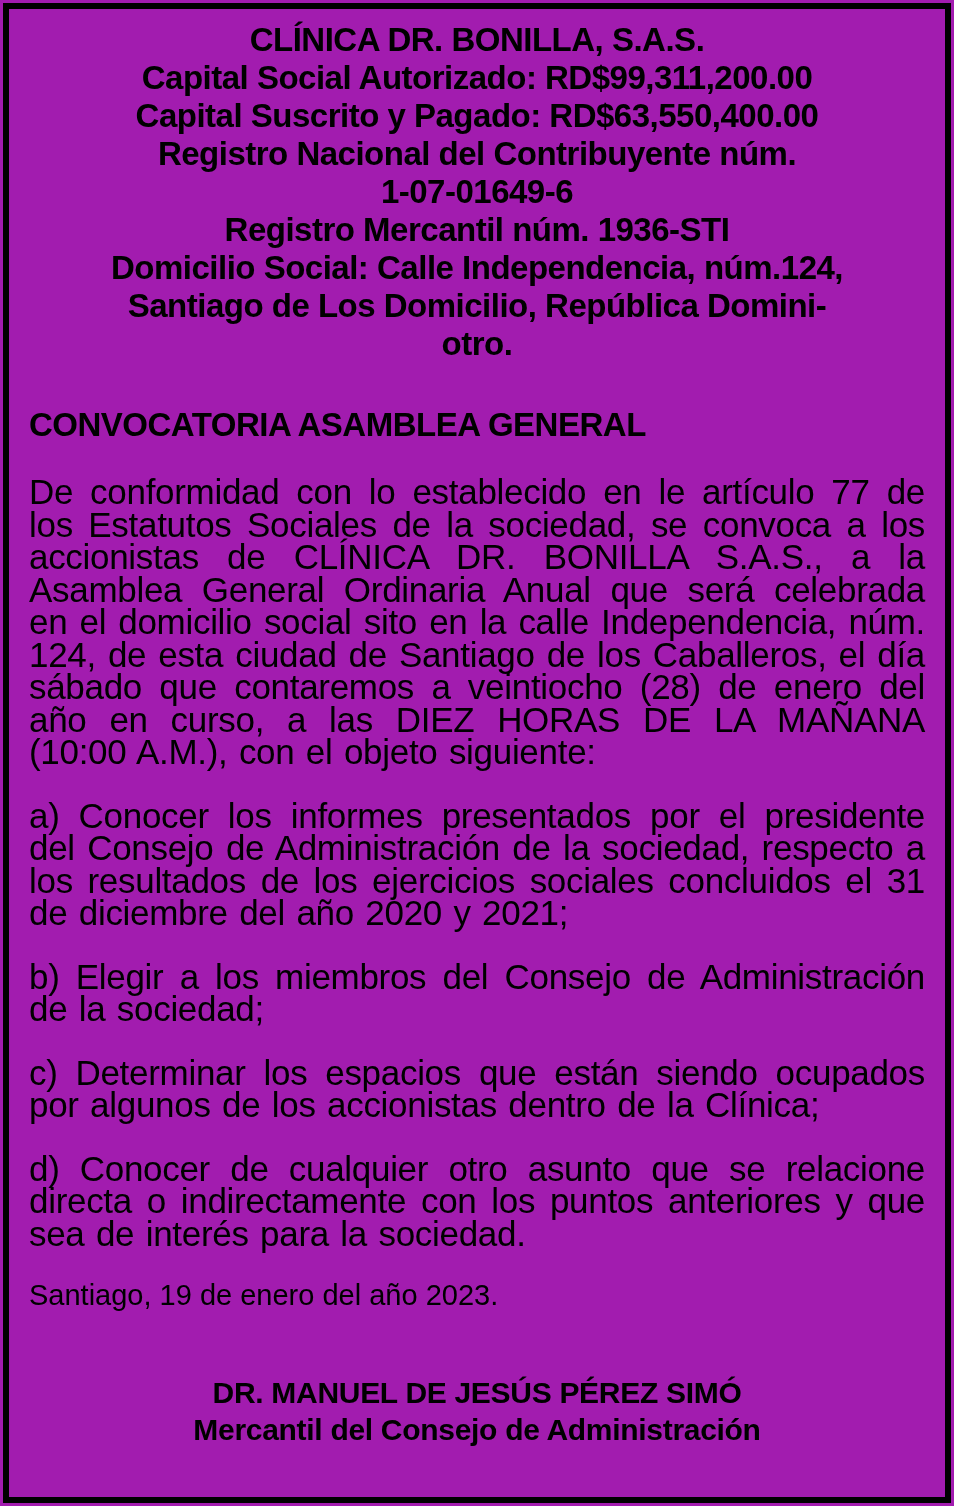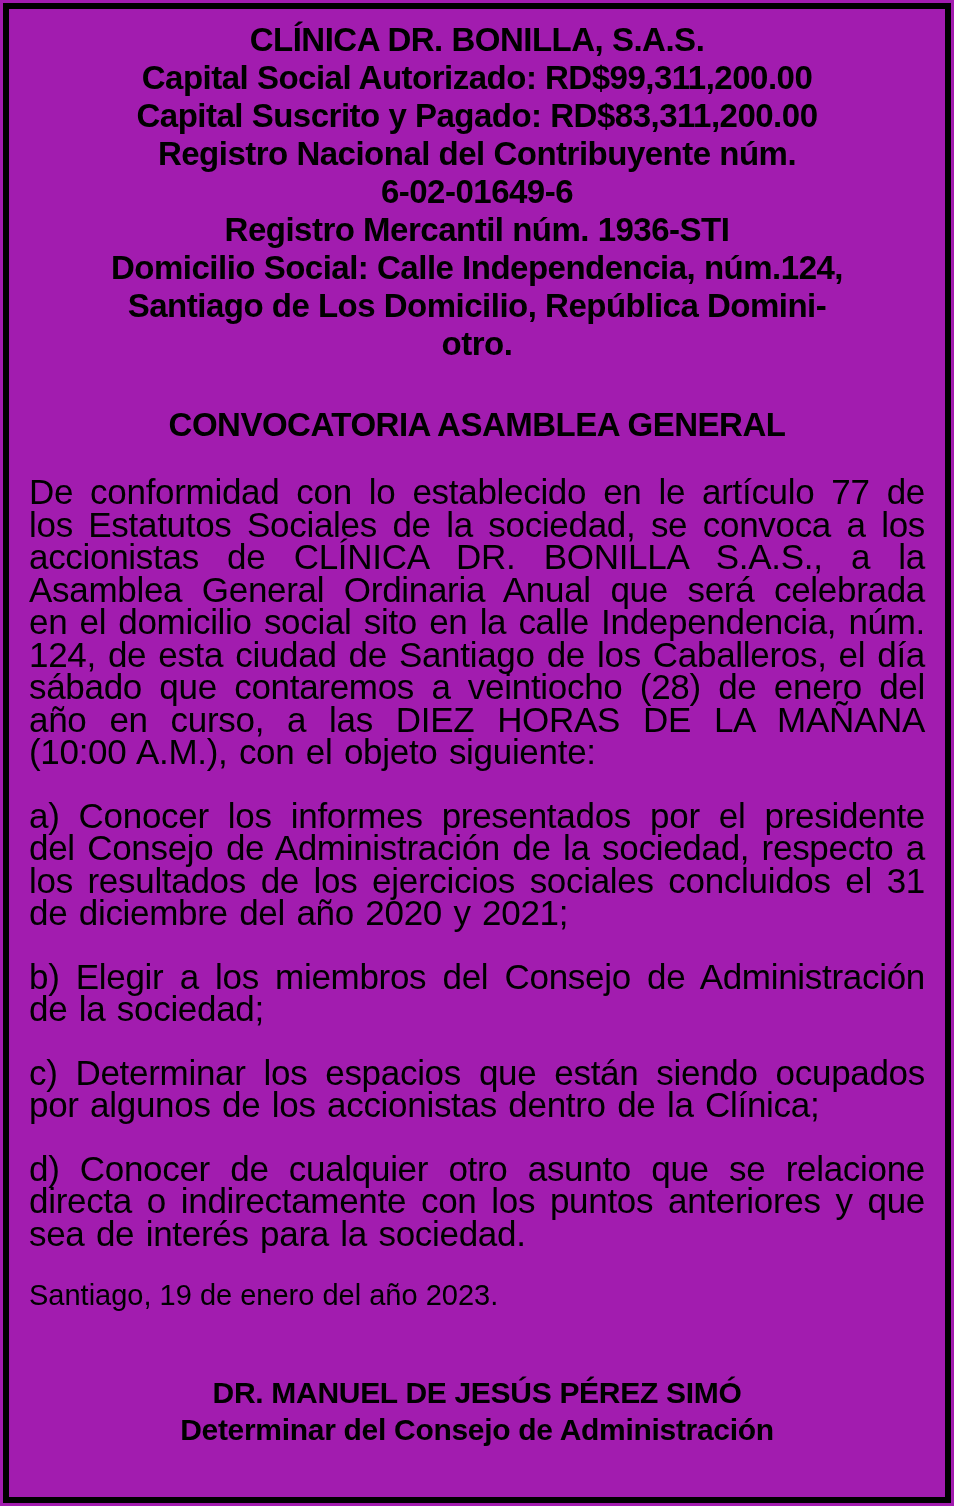--- a/index.html
+++ b/index.html
@@ -26,21 +26,21 @@
     overflow: hidden;
   }
   .header {
     text-align: center;
     font-weight: bold;
     font-size: 33px;
     line-height: 38px;
     letter-spacing: -0.5px;
   }
   .notice-title {
-    text-align: center;
+    text-align: left;
     font-weight: bold;
     font-size: 33px;
     line-height: 40px;
     letter-spacing: -0.5px;
     margin-top: 42px;
   }
   .para {
     text-align: justify;
     text-align-last: left;
     font-size: 35px;
@@ -65,23 +65,23 @@
 </style>
 </head>
 <body>
 
 <div class="sheet">
   <div class="frame">
 
     <div class="header">
       <div>CLÍNICA DR. BONILLA, S.A.S.</div>
       <div>Capital Social Autorizado: RD$99,311,200.00</div>
-      <div>Capital Suscrito y Pagado: RD$83,311,200.00</div>
+      <div>Capital Suscrito y Pagado: RD$63,550,400.00</div>
       <div>Registro Nacional del Contribuyente núm.</div>
-      <div>6-02-01649-6</div>
+      <div>1-07-01649-6</div>
       <div>Registro Mercantil núm. 1936-STI</div>
       <div>Domicilio Social: Calle Independencia, núm.124,</div>
       <div>Santiago de Los Domicilio, República Domini-</div>
       <div>otro.</div>
     </div>
 
     <div class="notice-title">
       <div>CONVOCATORIA ASAMBLEA GENERAL</div>
     </div>
 
@@ -89,17 +89,17 @@
 
     <p class="para">a) Conocer los informes presentados por el presidente del Consejo de Administración de la sociedad, respecto a los resultados de los ejercicios sociales concluidos el 31 de diciembre del año 2020 y 2021;</p>
     <p class="para">b) Elegir a los miembros del Consejo de Administración de la sociedad;</p>
     <p class="para">c) Determinar los espacios que están siendo ocupados por algunos de los accionistas dentro de la Clínica;</p>
     <p class="para">d) Conocer de cualquier otro asunto que se relacione directa o indirectamente con los puntos anteriores y que sea de interés para la sociedad.</p>
 
     <p class="date-line">Santiago, 19 de enero del año 2023.</p>
 
     <div class="signature">
       <div>DR. MANUEL DE JESÚS PÉREZ SIMÓ</div>
-      <div>Determinar del Consejo de Administración</div>
+      <div>Mercantil del Consejo de Administración</div>
     </div>
 
   </div>
 </div>
 
 </body></html>

